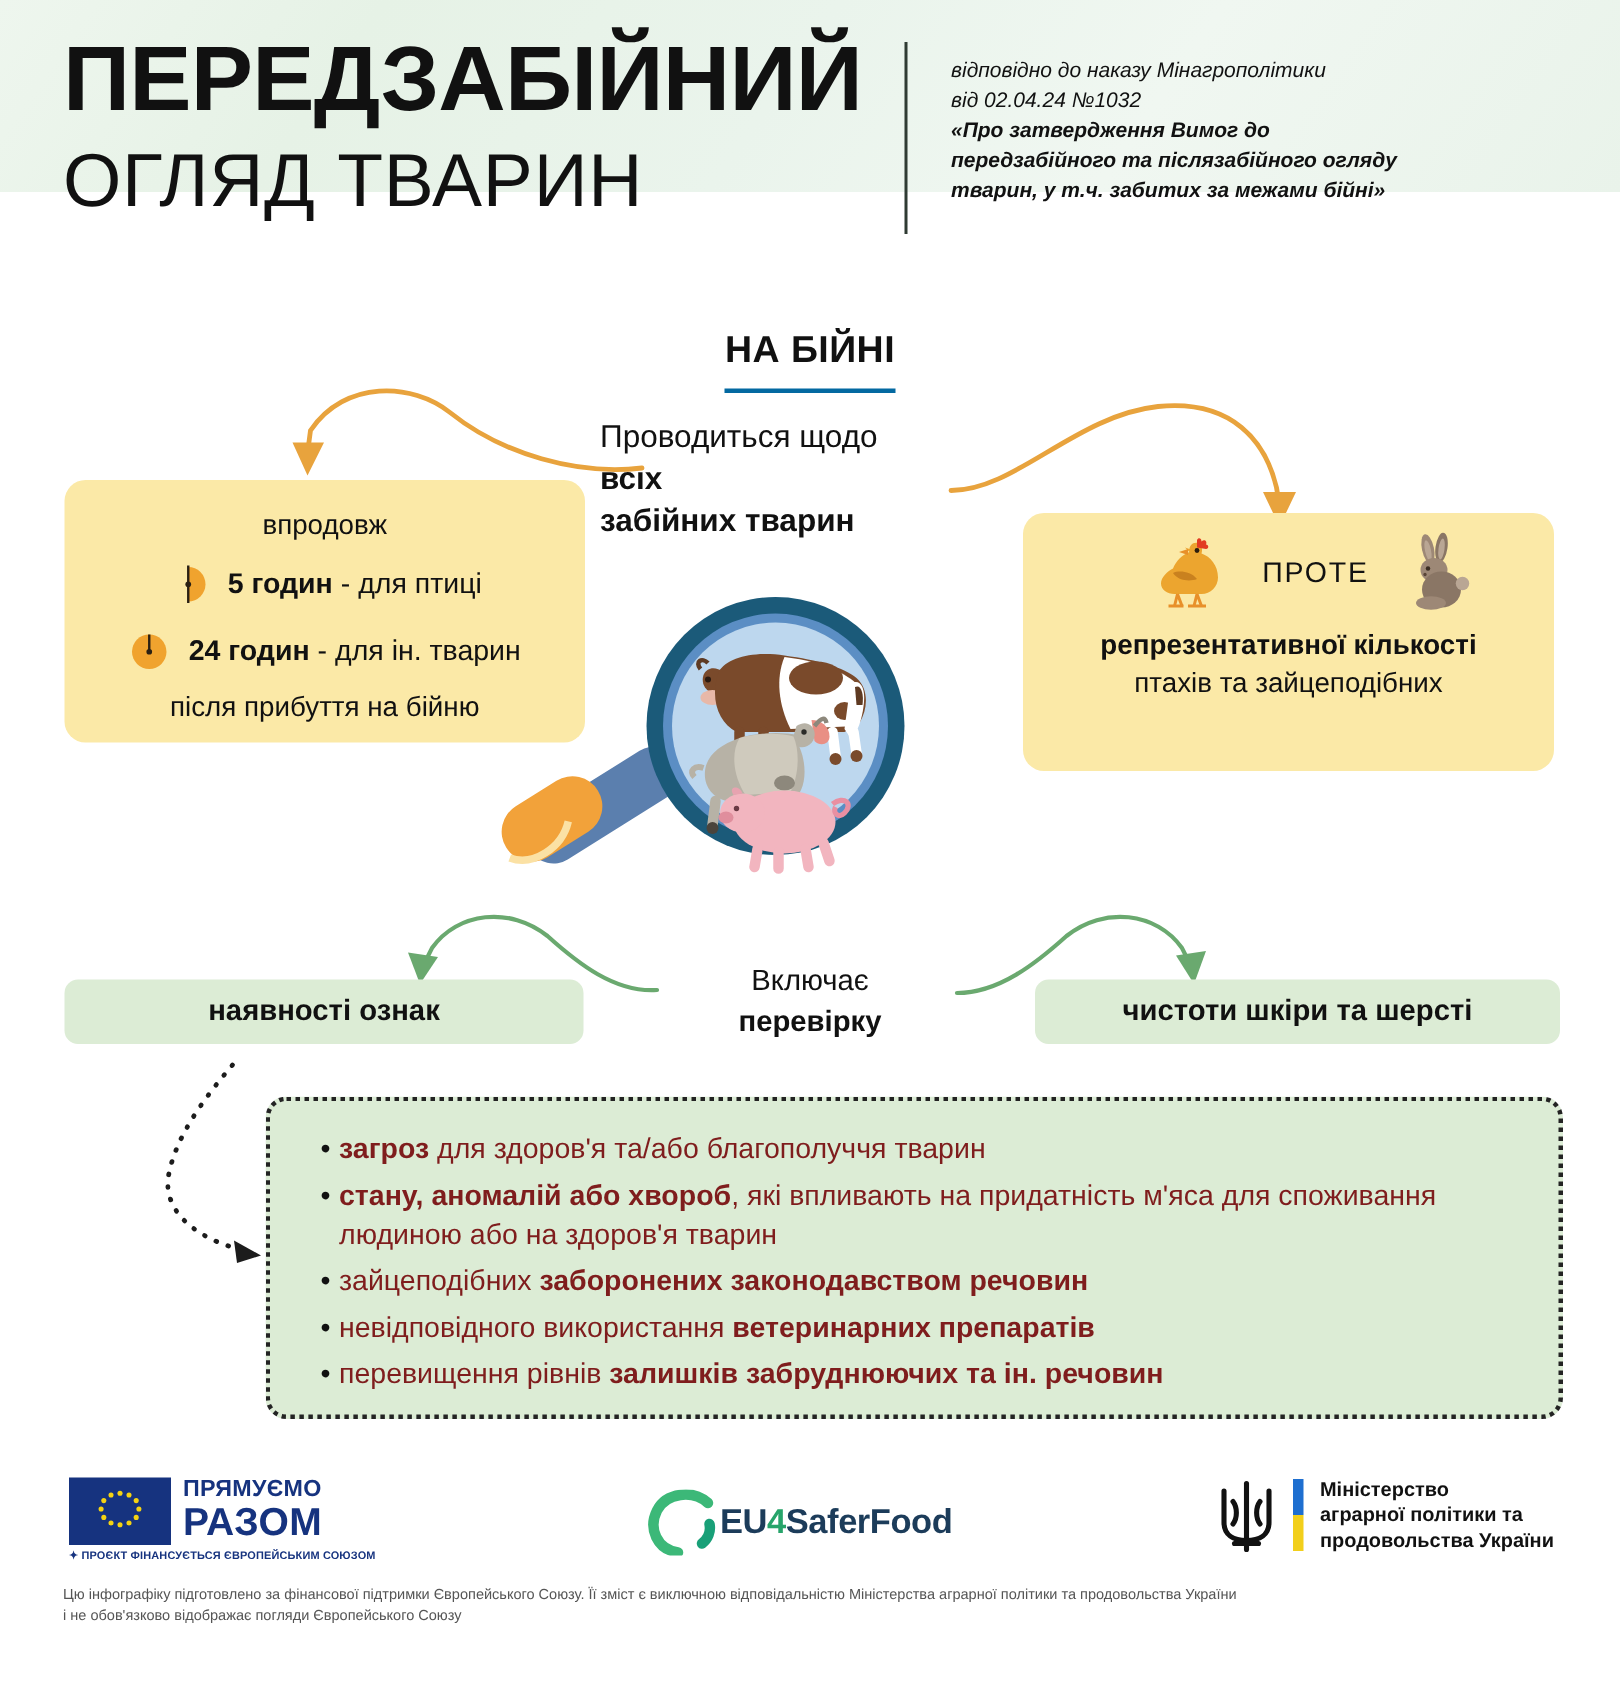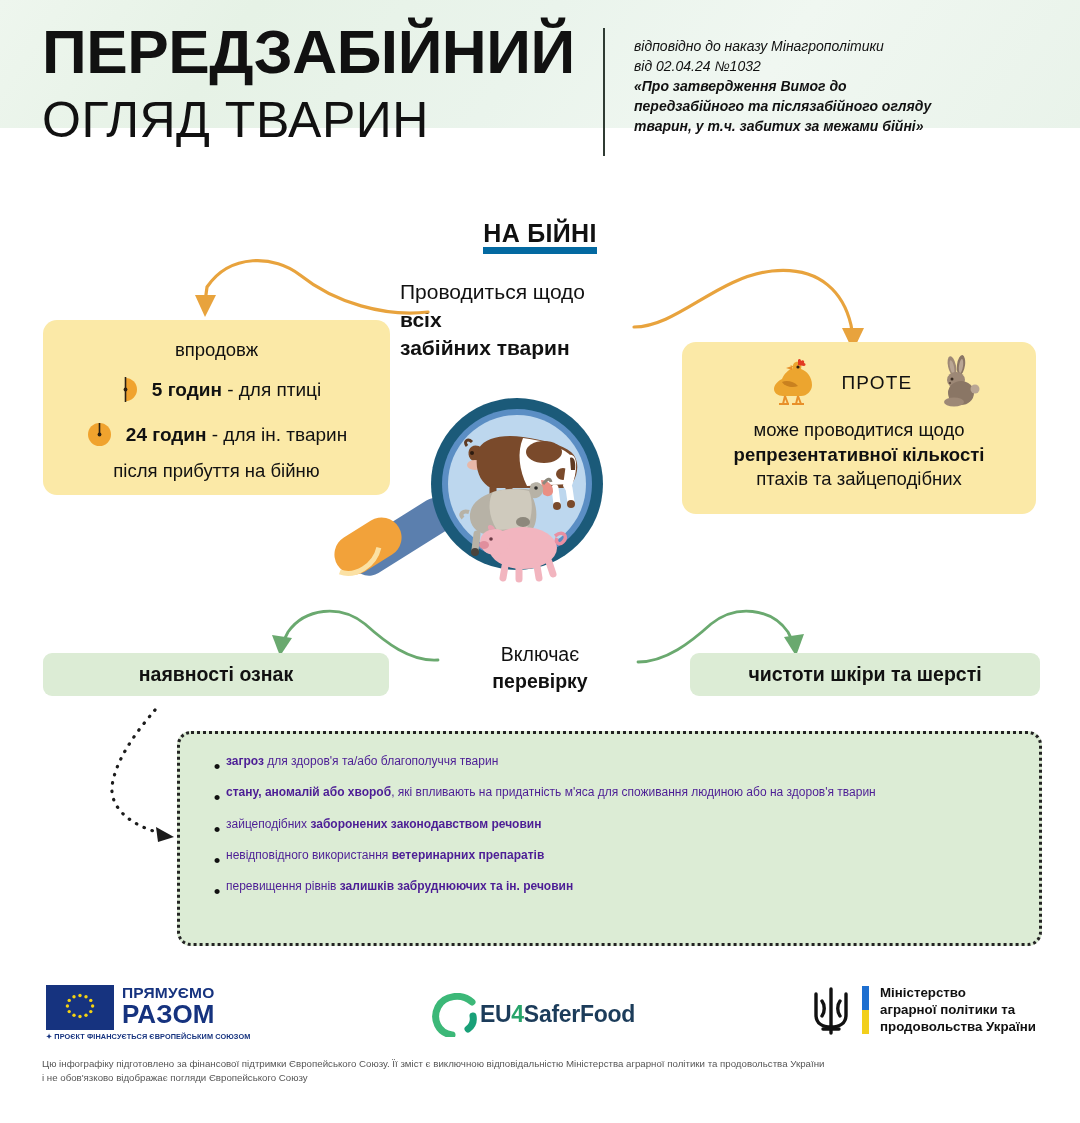--- a/index.html
+++ b/index.html
@@ -35,21 +35,21 @@
     position: absolute; left: 634px; top: 36px; width: 420px;
     font-size: 14px; line-height: 1.43; color: #111111; font-style: italic;
   }
   #header-note .strong { font-weight: 700; }
 
   
   #section-title {
     position: absolute; left: 0; top: 219px; width: 1080px; text-align: center;
     font-size: 25px; font-weight: 700; color: #111; letter-spacing: 0.3px;
   }
-  #section-title span { border-bottom: 7px solid #0369a1; padding-bottom: 0; }
+  #section-title span { border-bottom: 3px solid #0369a1; padding-bottom: 12px; }
 
   
   #center-intro {
     position: absolute; left: 400px; top: 278px; width: 280px; 
     font-size: 21px; color: #111; line-height: 1.34;
   }
   #center-intro .b { font-weight: 700; }
 
   
   #yellow-left {
@@ -102,21 +102,21 @@
 
   
   #dotted-box {
     position: absolute; left: 177px; top: 731px; width: 865px; height: 215px;
     background: #dcecd5; border: 3px dotted #232323; border-radius: 14px;
   }
   #dotted-list { position: absolute; left: 28px; top: 20px; width: 810px; }
   .dl-item { display: flex; margin-bottom: 6px; }
   .dl-bullet { width: 18px; flex: 0 0 18px; font-size: 19px; line-height: 1.33;
     color: #111; text-align: center; }
-  .dl-text { font-size: 12px; line-height: 1.33; color: #4c1d95; }
+  .dl-text { font-size: 19px; line-height: 1.33; color: #7f1d1d; }
   .dl-text .b { font-weight: 700; }
 
   #eu-logo { position: absolute; left: 46px; top: 985px; width: 300px; height: 52px; }
   #eu-flag { position: absolute; left: 0; top: 0; width: 68px; height: 45px; background: #16337f; }
   #eu-text { position: absolute; left: 76px; top: 0px; }
   .eu-l1 { font-size: 15.5px; font-weight: 700; color: #16337f; letter-spacing: 0.2px; line-height: 1.05; }
   .eu-l2 { font-size: 26px; font-weight: 700; color: #16337f; letter-spacing: 0.2px; line-height: 1.0; }
   #eu-caption { position: absolute; left: 0; top: 47px; font-size: 7.3px; font-weight: 700;
     color: #16337f; letter-spacing: 0.1px; white-space: nowrap; }
 
@@ -226,21 +226,20 @@
           <ellipse cx="20" cy="25" rx="9" ry="8" fill="#9d8876"></ellipse>
           <ellipse cx="25" cy="38" rx="13" ry="12" fill="#8a7665"></ellipse>
           <ellipse cx="18" cy="47" rx="10" ry="4.5" fill="#9d8876"></ellipse>
           <circle cx="39" cy="34" r="4.5" fill="#b9a694"></circle>
           <circle cx="16" cy="24" r="1.5" fill="#3a2d22"></circle>
           <circle cx="14" cy="28" r="1.1" fill="#5a4638"></circle>
         </svg>
       </span>
     </div>
     <div id="yr-body">
-      <div>може проводитися щодо</div>
       <div class="b">репрезентативної кількості</div>
       <div>птахів та зайцеподібних</div>
     </div>
   </div>
 
   <div id="magnifier">
     <svg width="300" height="195" viewBox="0 0 300 195">
 
       <rect x="18" y="123" width="115" height="36" rx="18" fill="#5b7fae" transform="rotate(-32 75 141)"></rect>
       <rect x="5" y="130" width="72" height="40" rx="20" fill="#f2a23a" transform="rotate(-32 41 150)"></rect>

